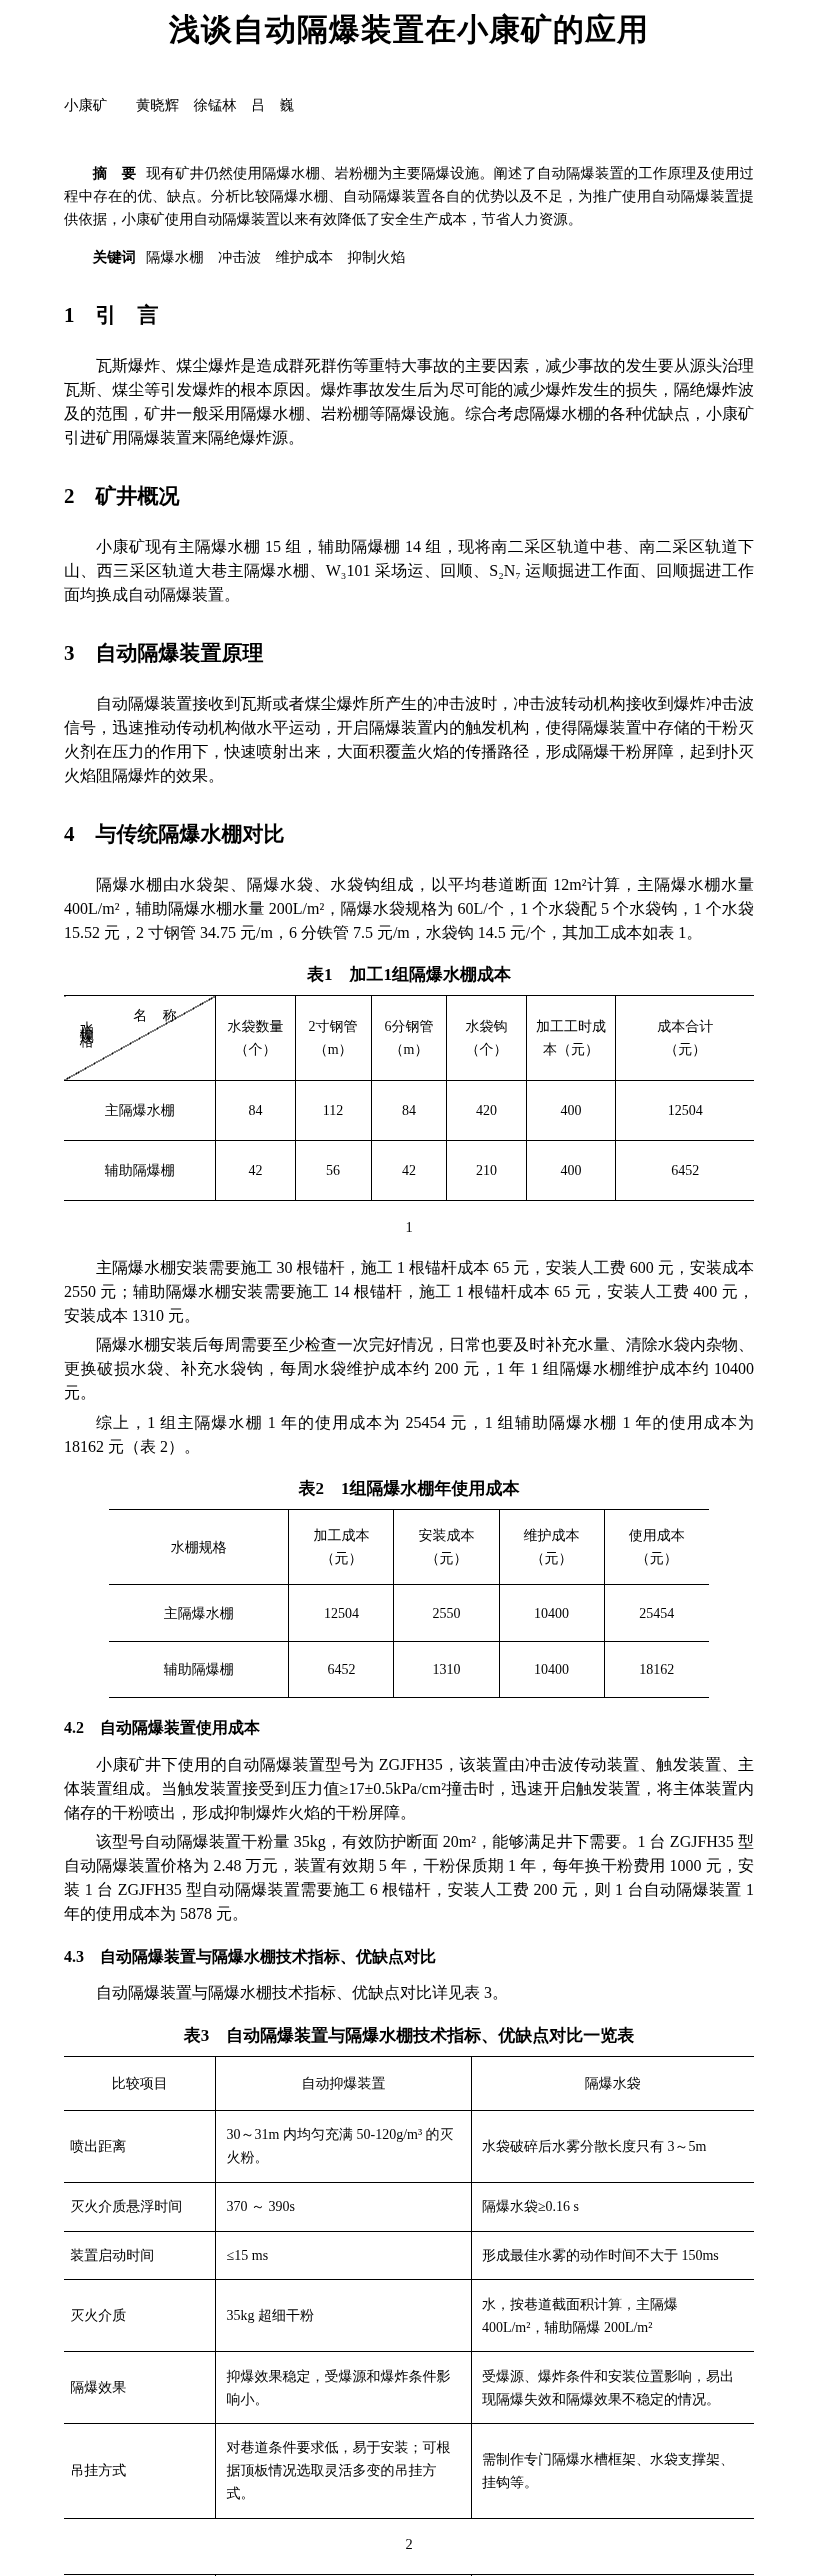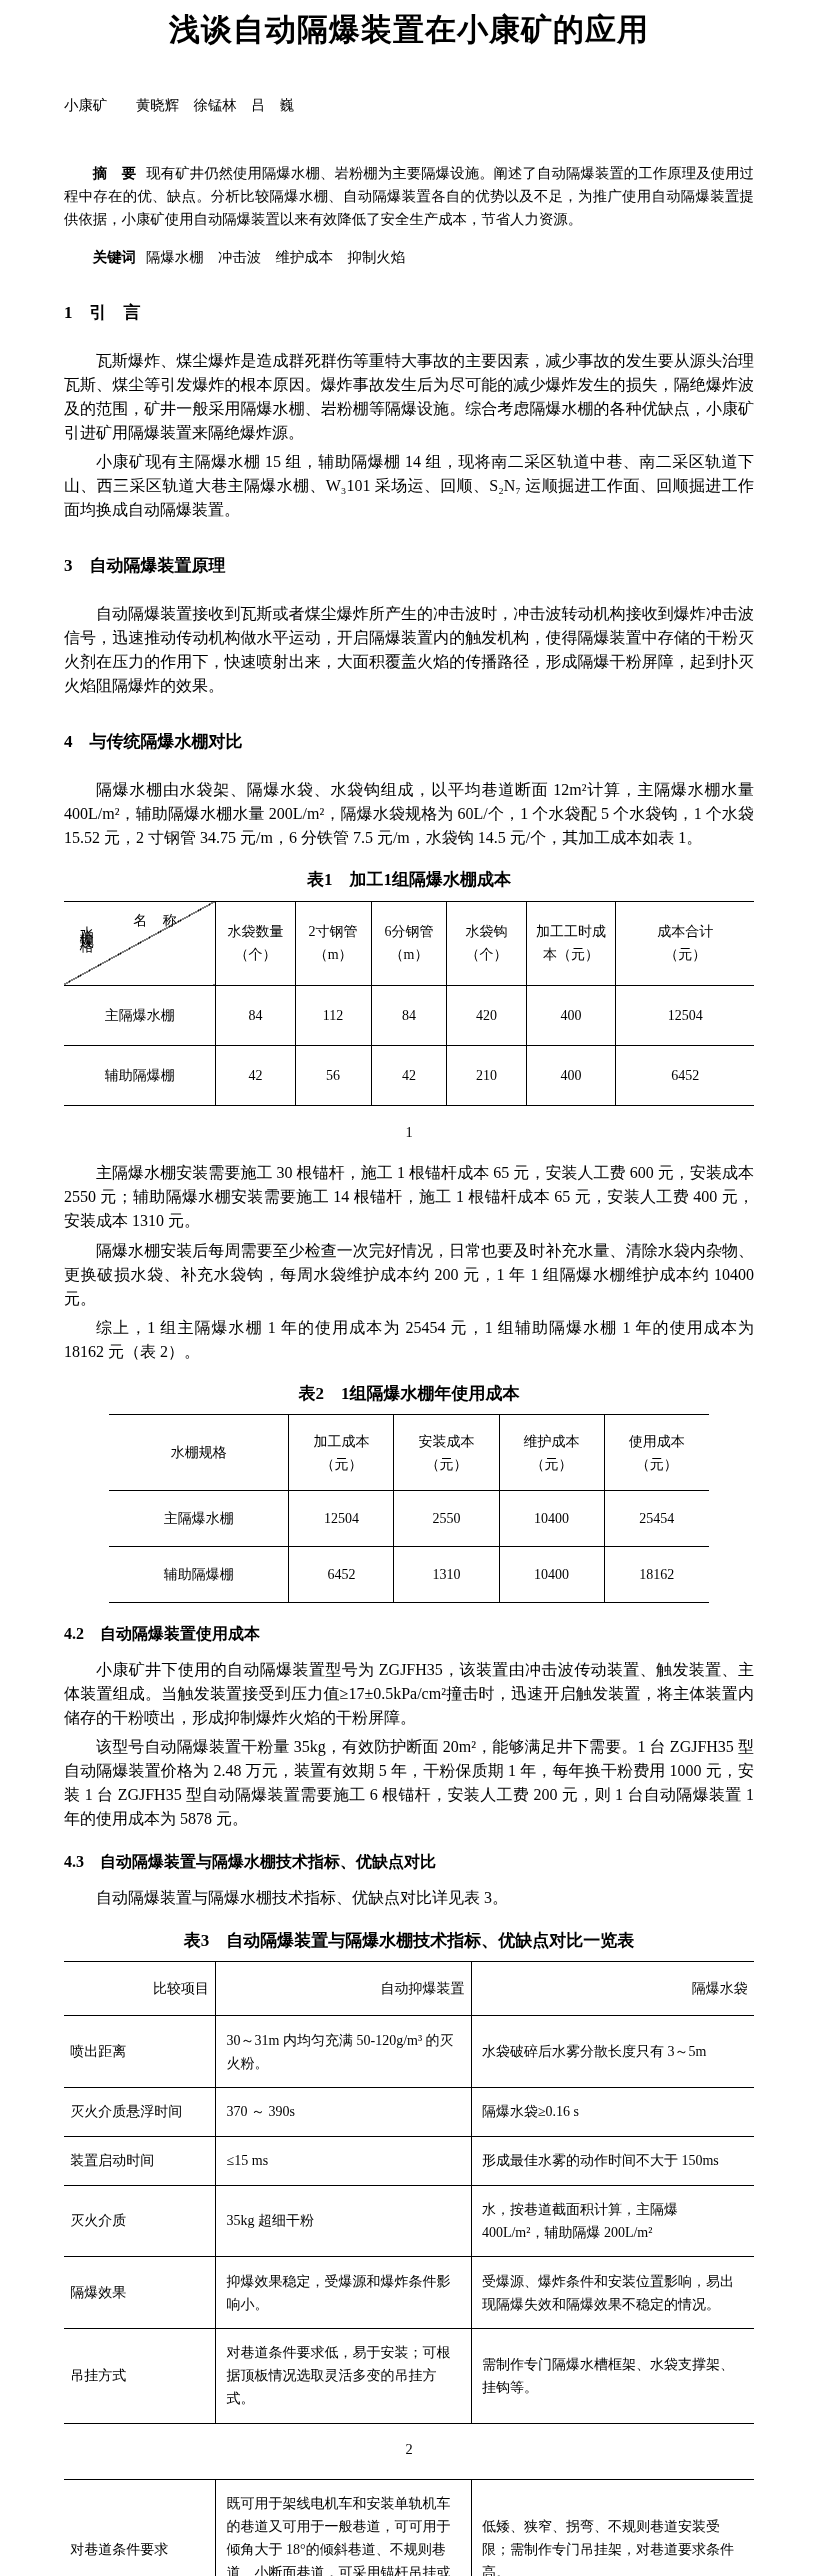--- a/index.html
+++ b/index.html
@@ -36,21 +36,21 @@
   .abstract .lbl { font-weight: bold; margin-right: 0.7em; }
   .keywords {
     font-size: 14.4px;
     line-height: 23px;
     margin-top: 4.1px;
     text-indent: 2em;
   }
   .keywords .lbl { font-weight: bold; margin-right: 0.7em; }
 
   .h-sec {
-    font-size: 17px;
+    font-size: 21px;
     font-weight: bold;
     margin: 32px 0 25px 0;
     font-family: Liberation Serif, serif;
   }
   .h-sub {
     font-size: 16px;
     font-weight: bold;
     margin: 20.6px 0 13.4px 0;
   }
   .para {
@@ -100,21 +100,21 @@
   td.diag .corner-bottom { position: absolute; left: 11.3px; top: 13.4px; writing-mode: vertical-rl; font-size: 14px; letter-spacing: 4.1px; }
   .hdr .unit { display: block; }
 
   
   .t2-wrap { width: 87%; margin: 0 auto; }
   table.t2 td { text-align: center; }
   table.t2 tr.hdr td { height: 68px; }
   table.t2 tr.data td { height: 49px; }
 
   
-  table.t3 tr.hdr td { height: 47px; text-align: right; }
+  table.t3 tr.hdr td { height: 47px; }
   table.t3 td.c-item { text-align: left; }
   table.t3 td.c-val { text-align: left; padding: 12.4px 10.3px; }
   table.t3 tr.data td { min-height: 31px; }
 
   .pagenum {
     text-align: center;
     font-size: 14.4px;
     margin: 17.5px 0 20.6px 0;
   }
 </style>
@@ -130,20 +130,21 @@
   <p class="abstract">
     <span class="lbl">摘　要</span><span>现有矿井仍然使用隔爆水棚、岩粉棚为主要隔爆设施。阐述了自动隔爆装置的工作原理及使用过程中存在的优、缺点。分析比较隔爆水棚、自动隔爆装置各自的优势以及不足，为推广使用自动隔爆装置提供依据，小康矿使用自动隔爆装置以来有效降低了安全生产成本，节省人力资源。</span>
   </p>
   <p class="keywords">
     <span class="lbl">关键词</span><span>隔爆水棚　冲击波　维护成本　抑制火焰</span>
   </p>
 
   <div class="h-sec">1　引　言</div>
   <p class="para">瓦斯爆炸、煤尘爆炸是造成群死群伤等重特大事故的主要因素，减少事故的发生要从源头治理瓦斯、煤尘等引发爆炸的根本原因。爆炸事故发生后为尽可能的减少爆炸发生的损失，隔绝爆炸波及的范围，矿井一般采用隔爆水棚、岩粉棚等隔爆设施。综合考虑隔爆水棚的各种优缺点，小康矿引进矿用隔爆装置来隔绝爆炸源。</p>
 
+  <div class="h-sec">2　矿井概况</div>
   <p class="para">小康矿现有主隔爆水棚 15 组，辅助隔爆棚 14 组，现将南二采区轨道中巷、南二采区轨道下山、西三采区轨道大巷主隔爆水棚、W₃101 采场运、回顺、S₂N₇ 运顺掘进工作面、回顺掘进工作面均换成自动隔爆装置。</p>
 
   <div class="h-sec">3　自动隔爆装置原理</div>
   <p class="para">自动隔爆装置接收到瓦斯或者煤尘爆炸所产生的冲击波时，冲击波转动机构接收到爆炸冲击波信号，迅速推动传动机构做水平运动，开启隔爆装置内的触发机构，使得隔爆装置中存储的干粉灭火剂在压力的作用下，快速喷射出来，大面积覆盖火焰的传播路径，形成隔爆干粉屏障，起到扑灭火焰阻隔爆炸的效果。</p>
 
   <div class="h-sec">4　与传统隔爆水棚对比</div>
 
   <p class="para">隔爆水棚由水袋架、隔爆水袋、水袋钩组成，以平均巷道断面 12m²计算，主隔爆水棚水量 400L/m²，辅助隔爆水棚水量 200L/m²，隔爆水袋规格为 60L/个，1 个水袋配 5 个水袋钩，1 个水袋 15.52 元，2 寸钢管 34.75 元/m，6 分铁管 7.5 元/m，水袋钩 14.5 元/个，其加工成本如表 1。</p>
 
   <div class="tbl-caption">表1　加工1组隔爆水棚成本</div>

